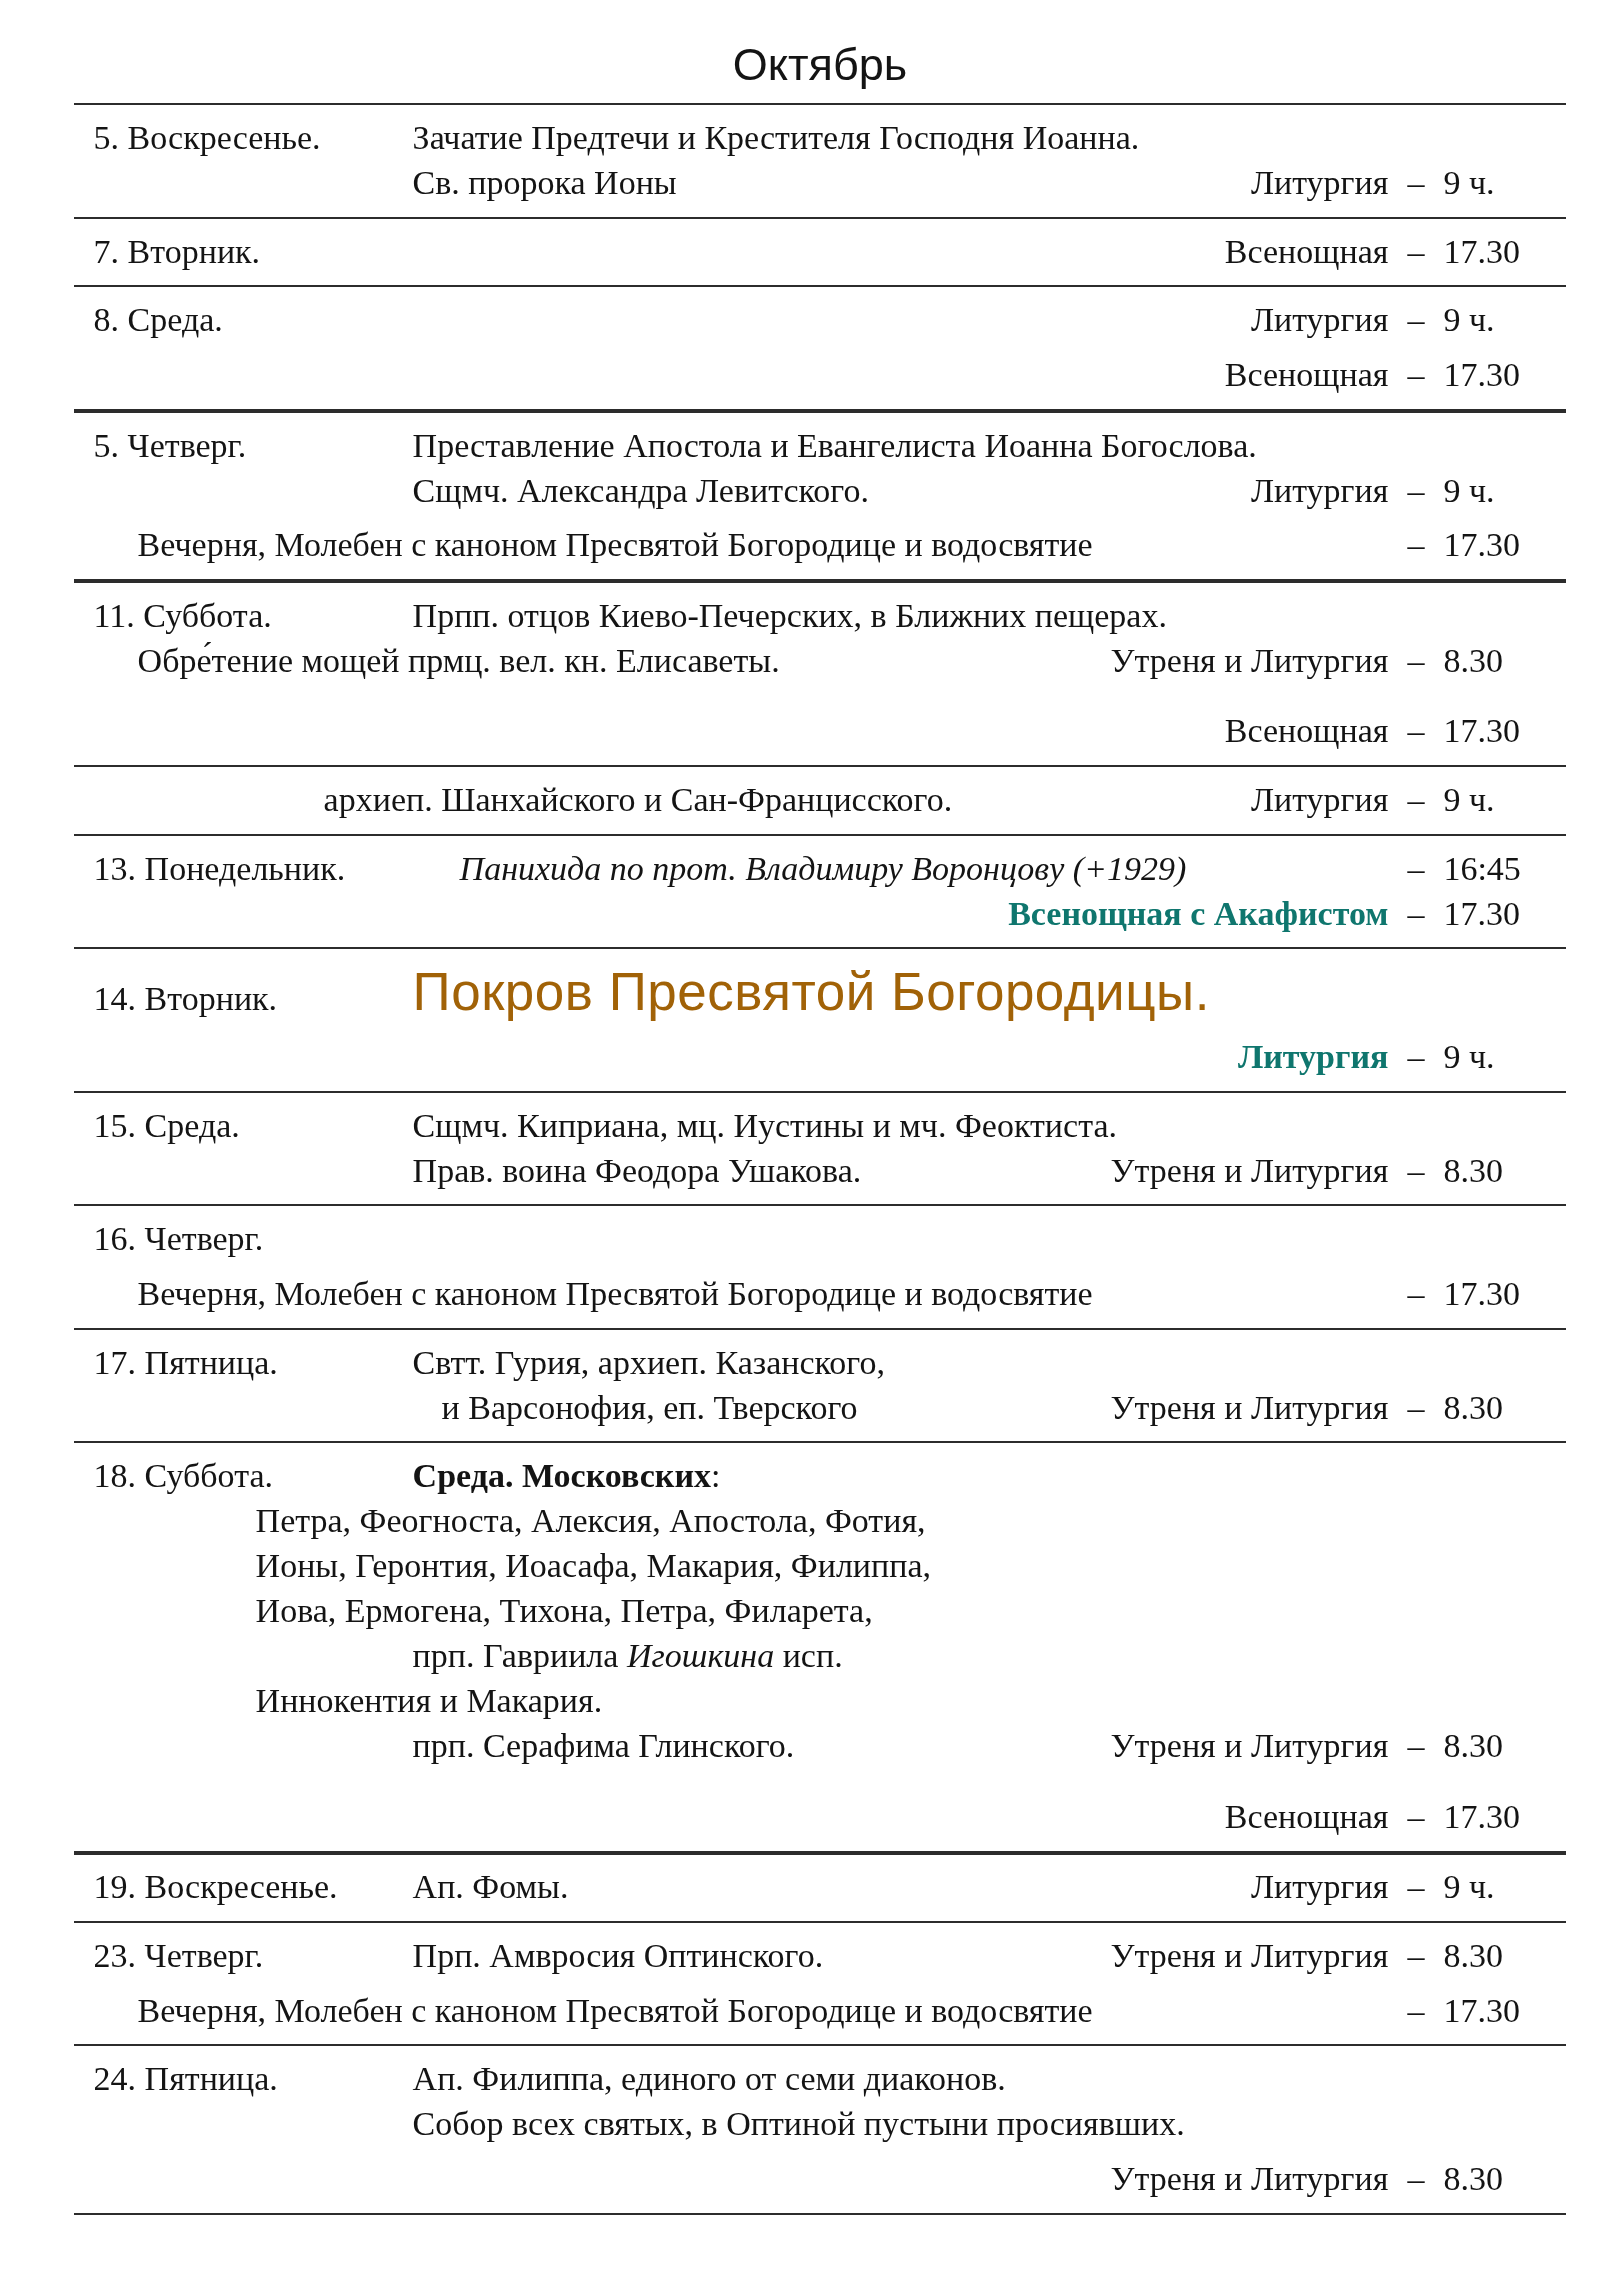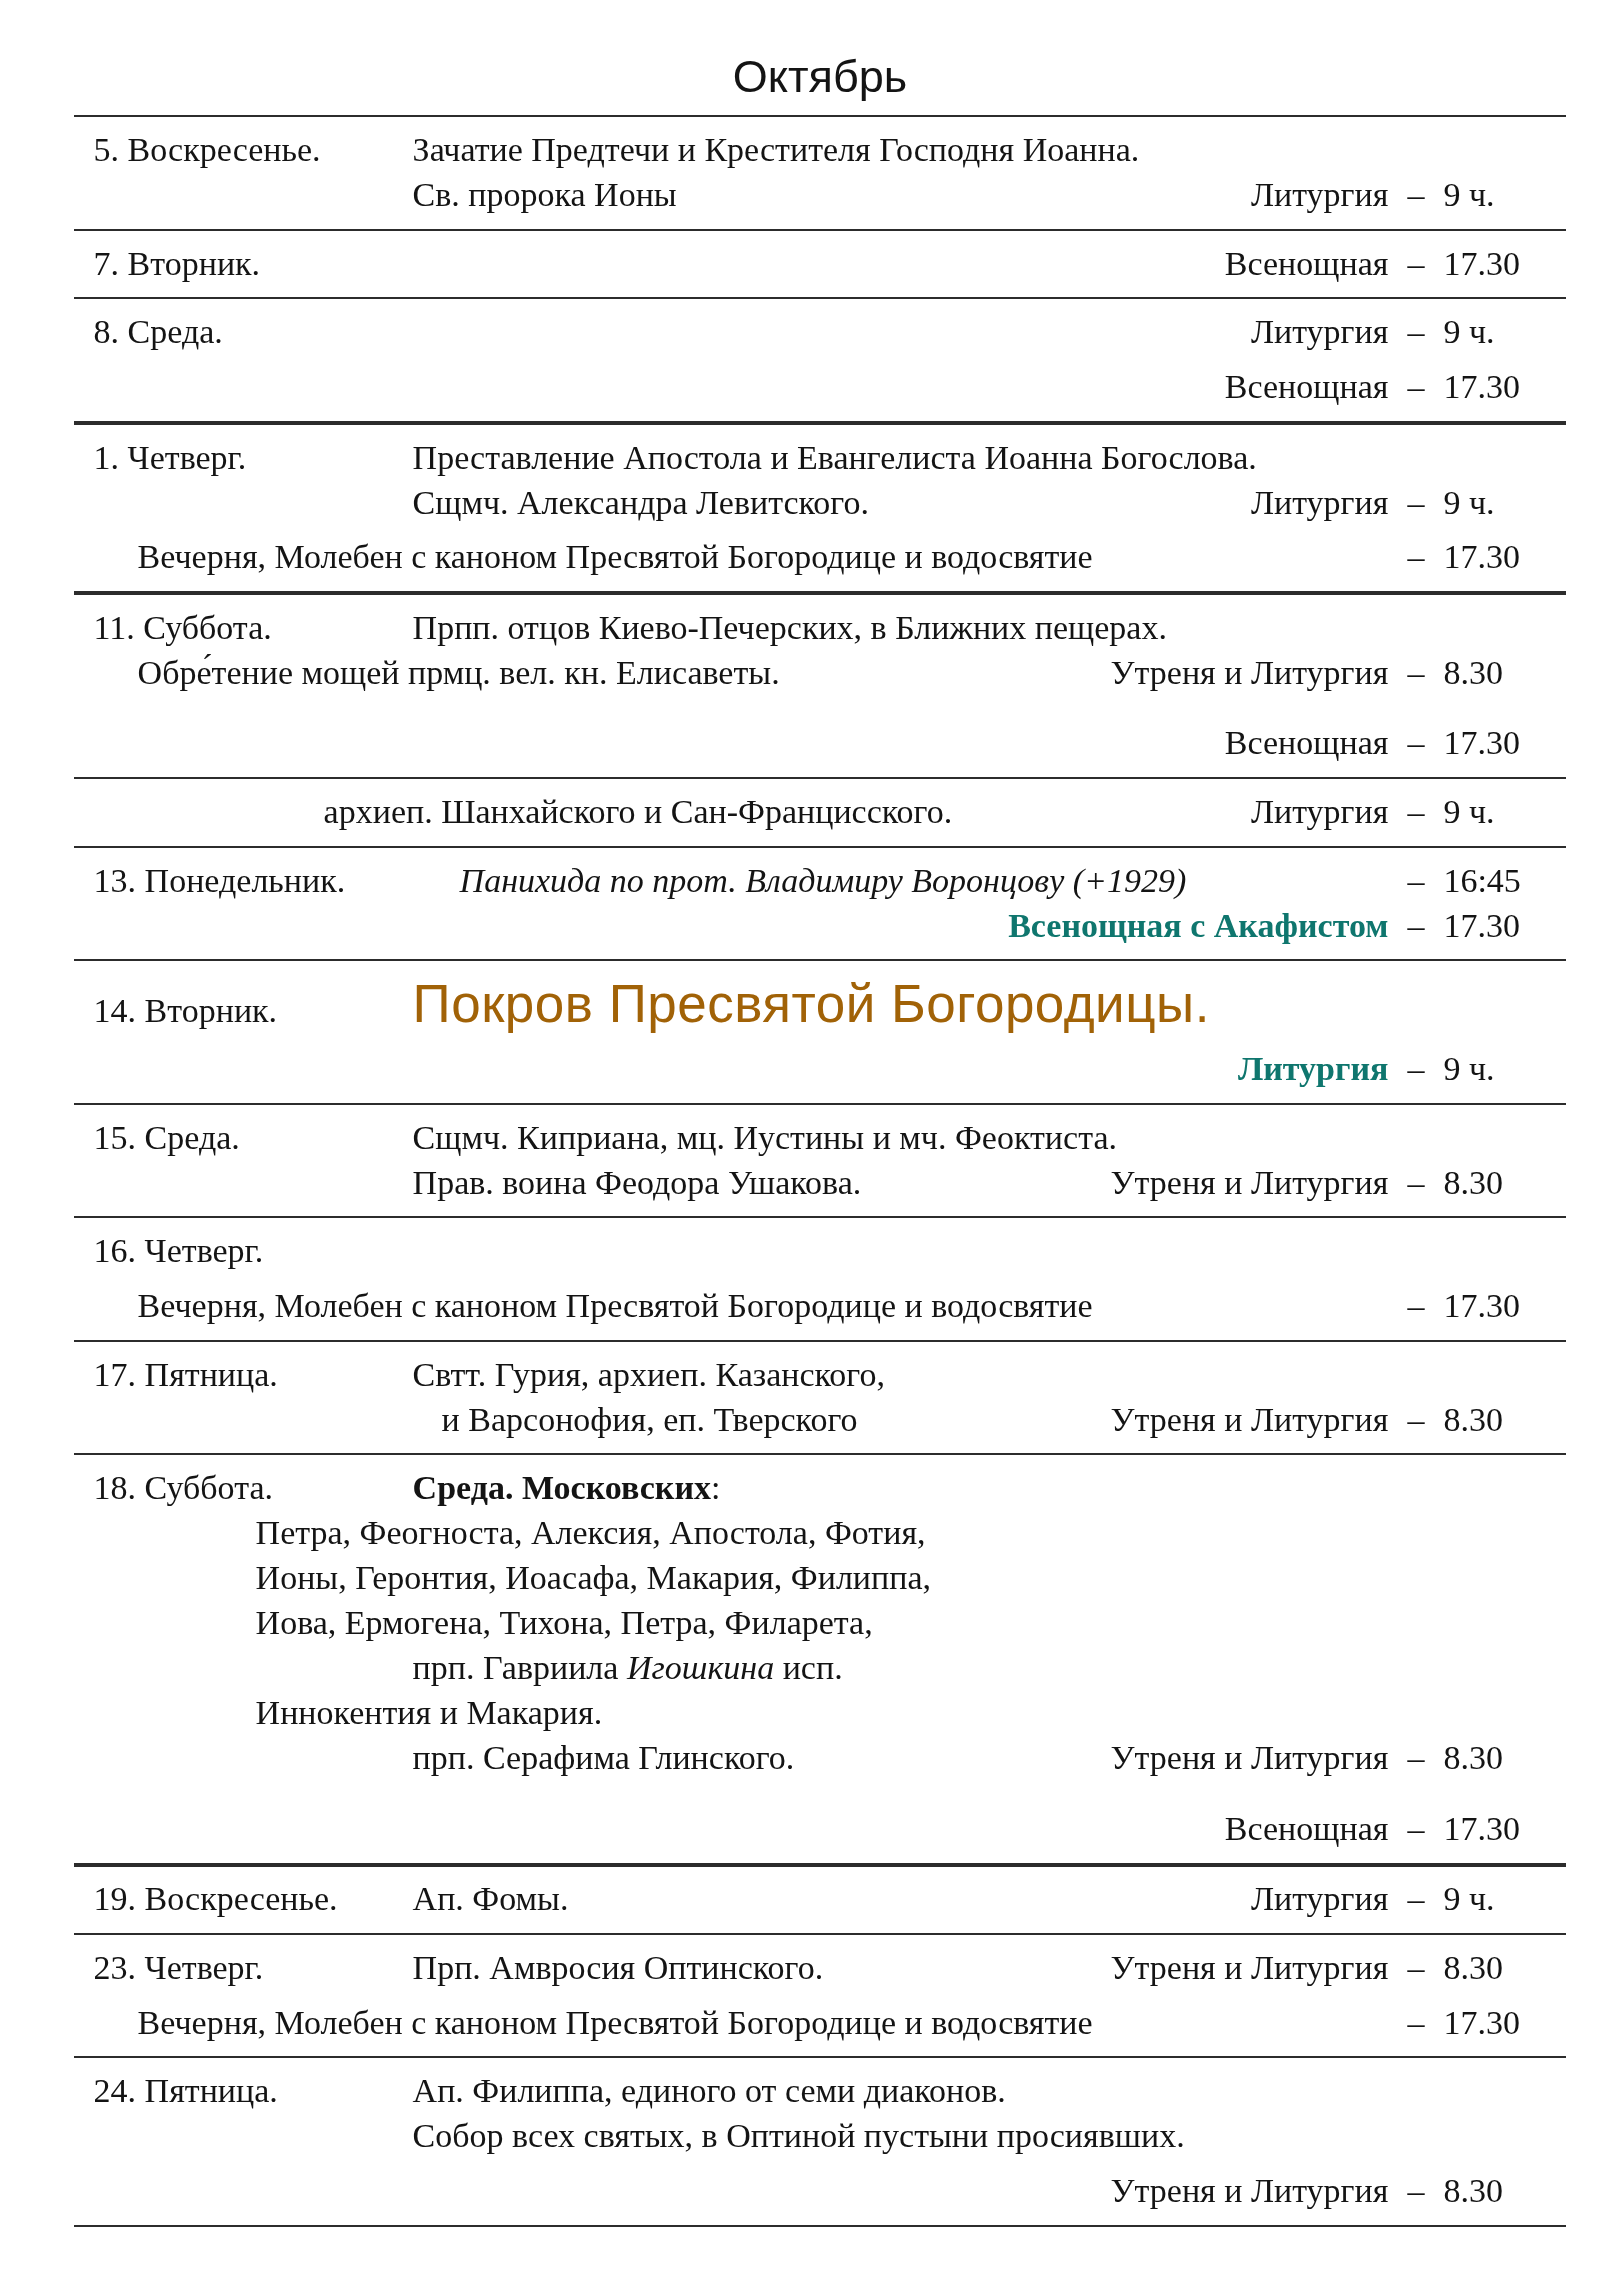--- a/index.html
+++ b/index.html
@@ -3,21 +3,21 @@
 <meta charset="utf-8">
 <style>
   html,body { margin:0; padding:0; }
   body {
     width:1621px; height:2293px;
     background:#ffffff;
     font-family:"Liberation Serif", serif;
     color:#141414;
     overflow:hidden;
   }
-  .page { position:absolute; left:74px; top:25px; width:1492px; }
+  .page { position:absolute; left:74px; top:13px; width:1492px; }
 
   .title-row {
     text-align:center;
     font-family:"Liberation Sans", sans-serif;
     font-size:45px; line-height:51px;
     padding:25.5px 0 13.7px;
     border-bottom:2.9px solid #2c2c2c;
   }
 
   .trow { border-bottom:2.9px solid #2c2c2c; padding:9.8px 19.6px 11.8px; }
@@ -99,21 +99,21 @@
       <span class="cluster">
         <span class="svc">Всенощная</span>
         <span class="dash">–</span>
         <span class="time">17.30</span>
       </span>
     </div>
   </div>
 
   <div class="trow thick">
     <div class="line">
-      <span class="date">1. Четверг.</span>
+      <span class="date">5. Четверг.</span>
       <span class="desc">Преставление Апостола и Евангелиста Иоанна Богослова.</span>
     </div>
     <div class="line">
       <span class="spacer"></span>
       <span class="desc">Сщмч. Александра Левитского.</span>
       <span class="cluster">
         <span class="svc">Литургия</span>
         <span class="dash">–</span>
         <span class="time">9 ч.</span>
       </span>

